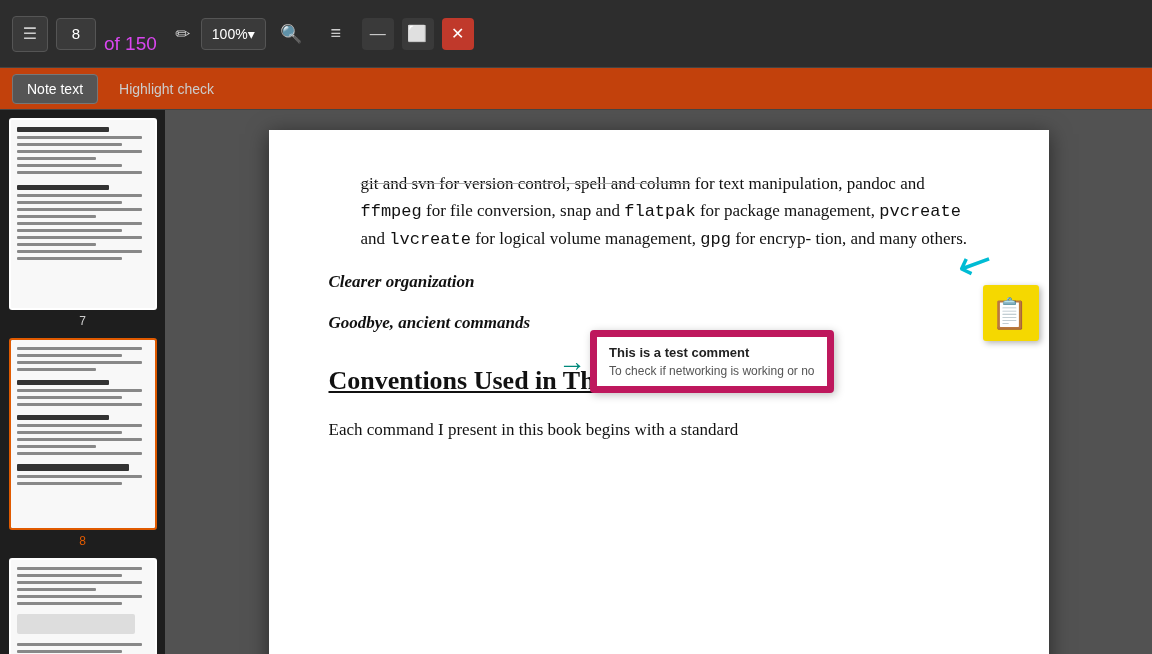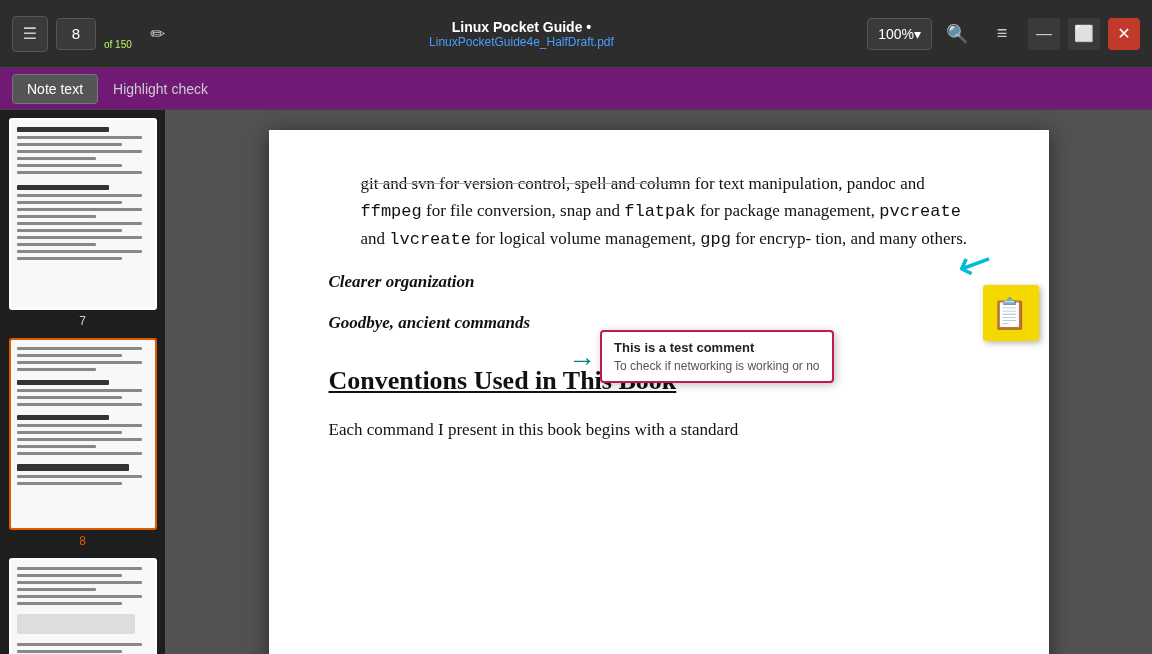--- a/index.html
+++ b/index.html
@@ -45,22 +45,22 @@
       width: 40px;
       height: 32px;
       background: #3a3a3a;
       border: 1px solid #555;
       border-radius: 4px;
       color: #fff;
       text-align: center;
       font-size: 15px;
     }
     .page-of {
-      color: #bef264;
-      font-size: 10px;
+      color: #d946ef;
+      font-size: 19px;
       white-space: nowrap;
       margin-top: 21px;
     }
     .edit-icon-btn {
       width: 36px;
       height: 36px;
       background: transparent;
       border: none;
       display: flex;
       align-items: center;
@@ -128,25 +128,26 @@
       font-size: 16px;
     }
     .win-min { background: #3a3a3a; }
     .win-max { background: #3a3a3a; }
     .win-close { background: #c0392b; color: #fff; }
 
     
     .annotation-bar {
       display: flex;
       align-items: center;
-      background: #701a75;
+      background: #c2410c;
       height: 42px;
       padding: 0 12px;
       border-bottom: 1px solid #444;
       flex-shrink: 0;
+      gap: 6px;
     }
     .ann-btn {
       padding: 6px 14px;
       border-radius: 4px;
       border: none;
       font-size: 14px;
       cursor: pointer;
     }
     .ann-btn-active {
       background: #555;
@@ -274,24 +275,20 @@
   <div class="toolbar-left">
     <div class="sidebar-toggle">
       <span>☰</span>
     </div>
     <input class="page-input" type="text" value="8" style="">
     <span class="page-of">of 150</span>
     <button class="edit-icon-btn">
       <span>✏</span>
     </button>
   </div>
-  <div class="toolbar-center">
-    <span class="doc-title">Linux Pocket Guide •</span>
-    <span class="doc-subtitle">LinuxPocketGuide4e_HalfDraft.pdf</span>
-  </div>
   <div class="toolbar-right">
     <button class="zoom-btn">
       <span>100%</span>
       <span>▾</span>
     </button>
     <button class="icon-btn">
       <span>🔍</span>
     </button>
     <button class="icon-btn">
       <span>≡</span>
@@ -408,21 +405,21 @@
       </div>
 
       <div style="position:absolute; right: 55px; top: 108px; color: #00bcd4; font-size: 42px; transform: rotate(25deg); pointer-events: none;">↙</div>
 
       <div style="position:absolute; right: 10px; top: 155px; width: 56px; height: 56px; background: #f5d800; border-radius: 3px; display: flex; align-items: center; justify-content: center; cursor: pointer; box-shadow: 2px 2px 6px rgba(0,0,0,0.3);">
         <span style="font-size: 30px;">📋</span>
       </div>
 
       <div style="position:absolute; right: 215px; top: 200px; display: flex; align-items: center;">
         <span style="color: #00897b; font-size: 28px; margin-right: 4px;">→</span>
-        <div style="background: #fff; border: 2px solid #be185d; border-radius: 4px; padding: 8px 12px; min-width: 220px; box-shadow: 2px 2px 8px rgba(0,0,0,0.25);">
+        <div style="background: #fff; border: 7px solid #be185d; border-radius: 4px; padding: 8px 12px; min-width: 220px; box-shadow: 2px 2px 8px rgba(0,0,0,0.25);">
           <div style="font-weight: bold; font-size: 13px; color: #222; margin-bottom: 4px;">This is a test comment</div>
           <div style="font-size: 12px; color: #555;">To check if networking is working or no</div>
         </div>
       </div>
 
     </div>
   </div>
 </div>
 
 </body></html>

